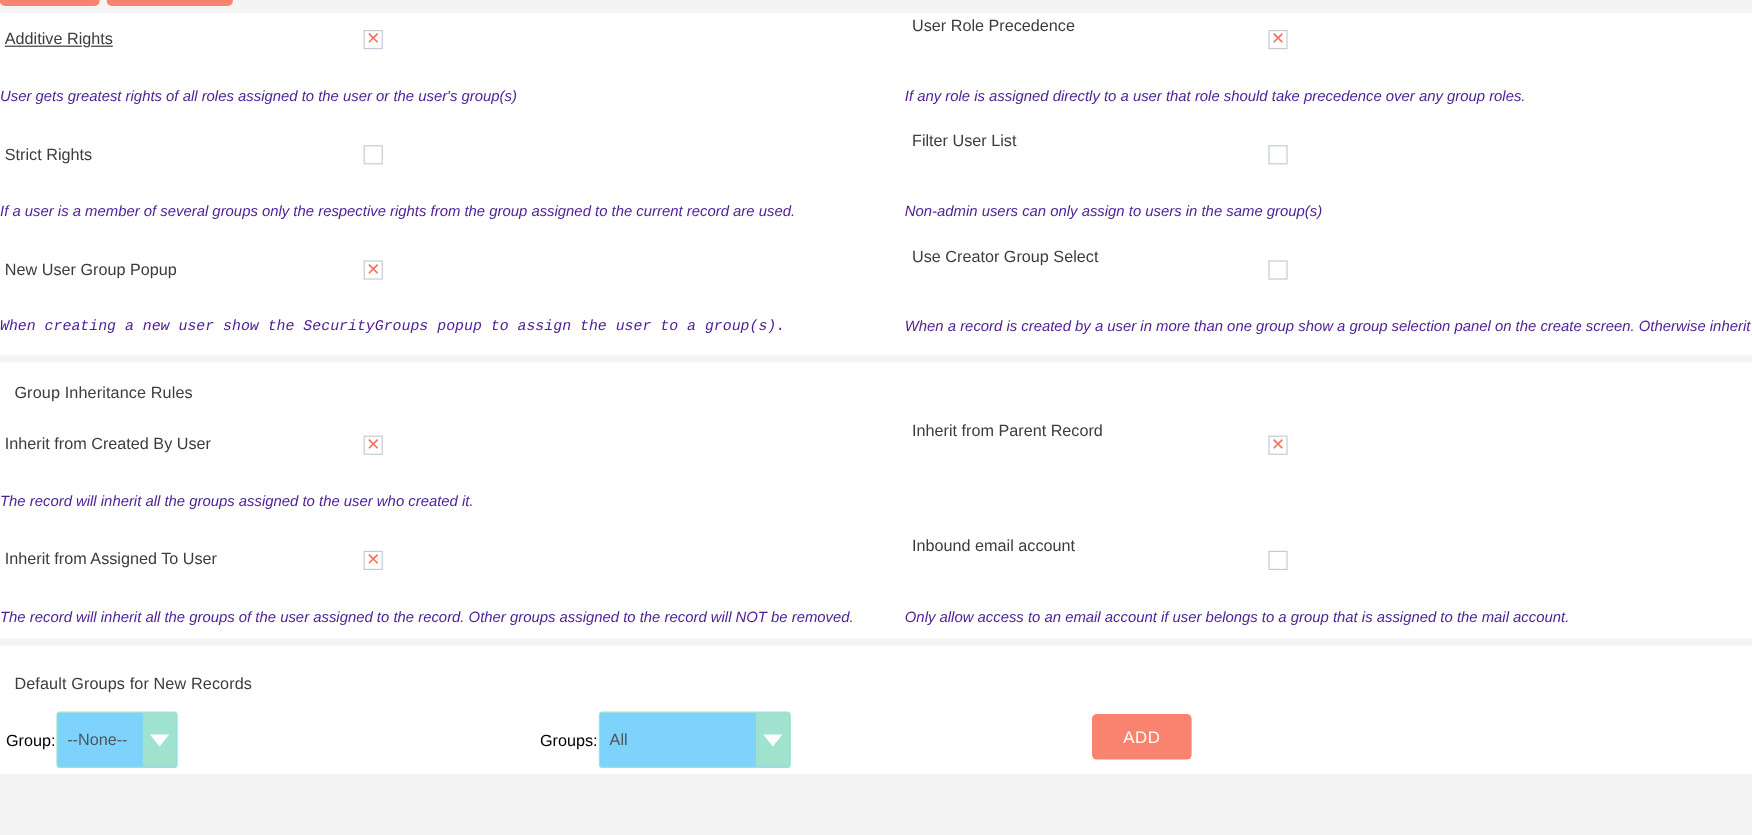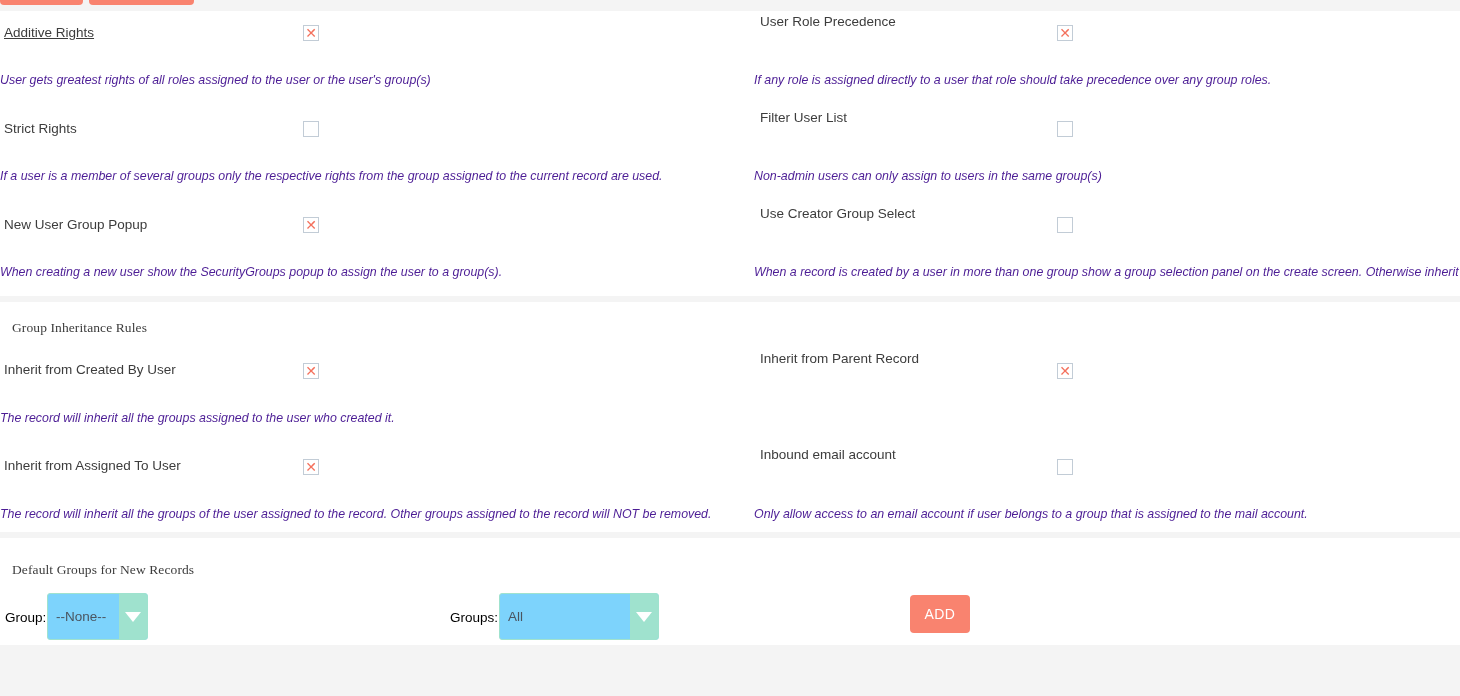--- a/index.html
+++ b/index.html
@@ -30,21 +30,20 @@
     position:absolute;left:0;width:1460px;background:#ffffff;
   }
   #panel-a{top:11px;height:285px;}
   #panel-b{top:302px;height:230px;}
   #panel-c{top:538px;height:107px;}
 
   .panel-title{
     position:absolute;left:12px;
     font-size:13.5px;color:#3c3c3c;letter-spacing:.1px;
     white-space:nowrap;
-    font-family:Liberation Serif, serif;
   }
 
   
   .field-label{
     position:absolute;
     font-size:13.5px;color:#3c3c3c;
     white-space:nowrap;line-height:16px;
   }
   .help-text{
     position:absolute;
@@ -138,21 +137,21 @@
     <div class="field-label" style="left:760px;top:99px;">Filter User List</div>
     <div class="cbx off" style="left:1057px;top:110px;">
       
     </div>
     <div class="help-text" style="left:754px;top:158px;">Non-admin users can only assign to users in the same group(s)</div>
 
     <div class="field-label" style="left:4px;top:206px;">New User Group Popup</div>
     <div class="cbx" style="left:303px;top:206px;">
       <span class="mark">✕</span>
     </div>
-    <div class="help-text" style="left:0px;top:254px;">When creating a new user show the SecurityGroups popup to assign the user to a group(s).</div>
+    <div class="help-text" style="left:0px;top:254px;font-family:Liberation Mono, monospace;">When creating a new user show the SecurityGroups popup to assign the user to a group(s).</div>
 
     <div class="field-label" style="left:760px;top:195px;">Use Creator Group Select</div>
     <div class="cbx off" style="left:1057px;top:206px;">
       
     </div>
     <div class="help-text" style="left:754px;top:254px;">When a record is created by a user in more than one group show a group selection panel on the create screen. Otherwise inherit that one group.</div>
   </div>
 
   <div class="panel" id="panel-b">
 
@@ -195,17 +194,17 @@
     </div>
 
     <div class="inline-label" style="left:450px;top:72px;">Groups:</div>
     <div class="dd" style="left:499px;top:55px;width:160px;">
       <div class="dd-val">All</div>
       <div class="dd-arrow">
           <div class="tri"></div>
         </div>
     </div>
 
-    <div class="btn" style="left:910px;top:57px;width:60px;height:38px;">ADD</div>
+    <div class="btn" style="left:910px;top:57px;width:83px;height:38px;">ADD</div>
   </div>
 
 
 </div>
 
 </body></html>

